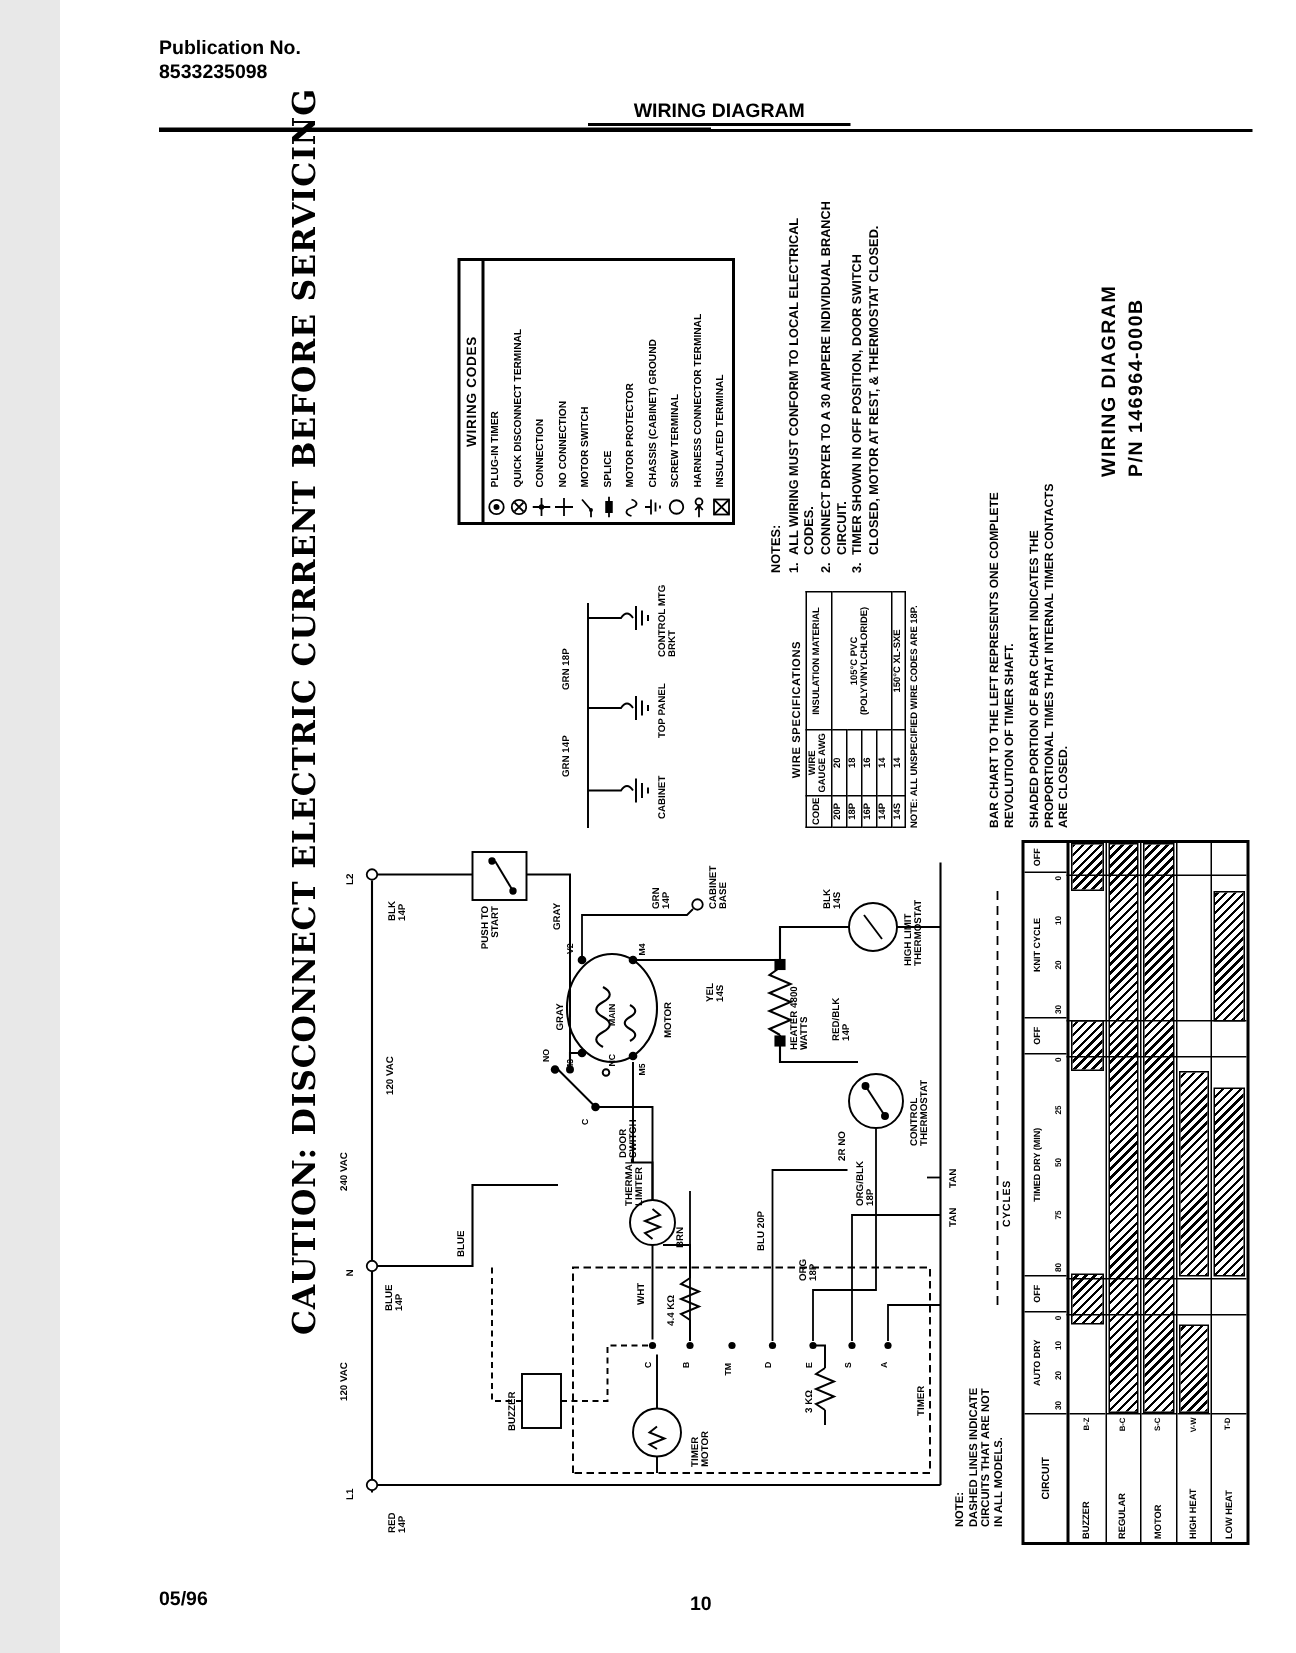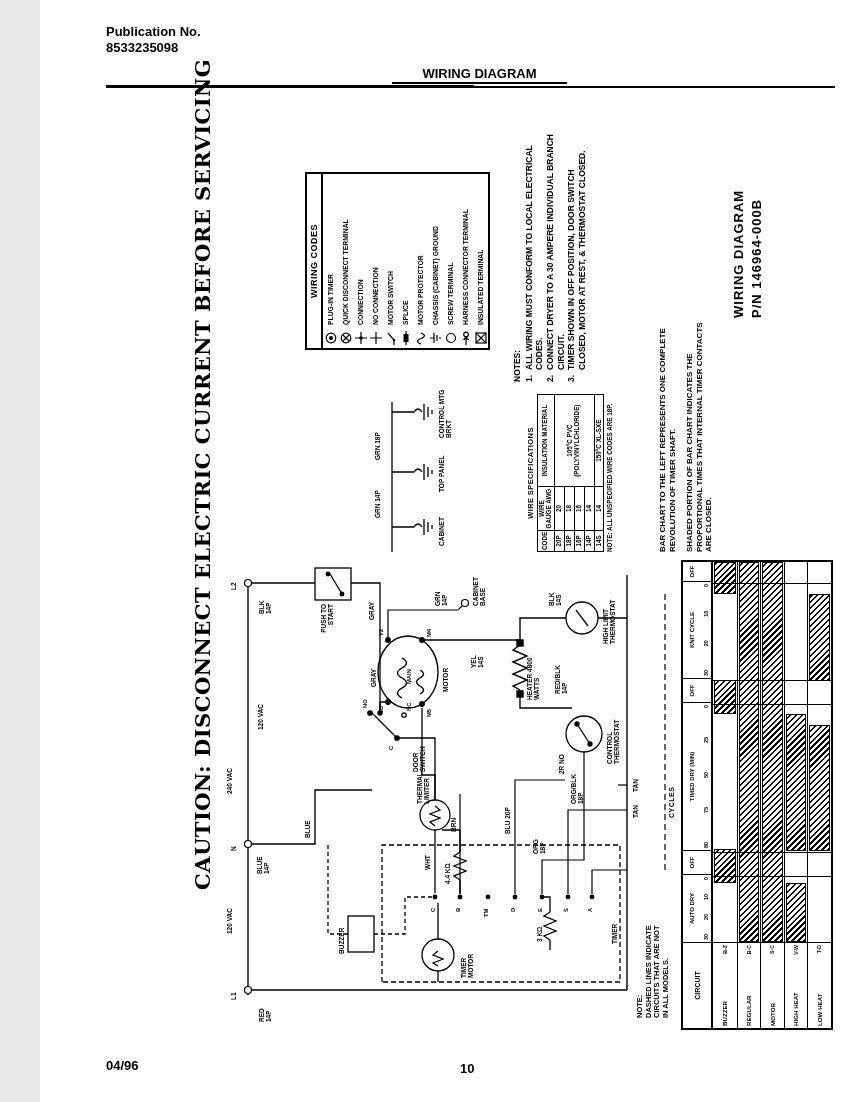--- a/index.html
+++ b/index.html
@@ -544,15 +544,15 @@
         <div class="vl" style="left:151px;top:28px;bottom:0;"></div>
         <div class="vl" style="left:175px;top:28px;bottom:0;"></div>
         <div class="vl" style="left:323px;top:28px;bottom:0;"></div>
         <div class="vl" style="left:347px;top:28px;bottom:0;"></div>
         <div class="vl" style="left:444px;top:28px;bottom:0;"></div>
       </div>
 
     </div>
   </div>
 
-  <div class="abs footdate">04/96</div>
+  <div class="abs footdate">05/96</div>
   <div class="abs footpage">10</div>
 </div>
 
 </body></html>

